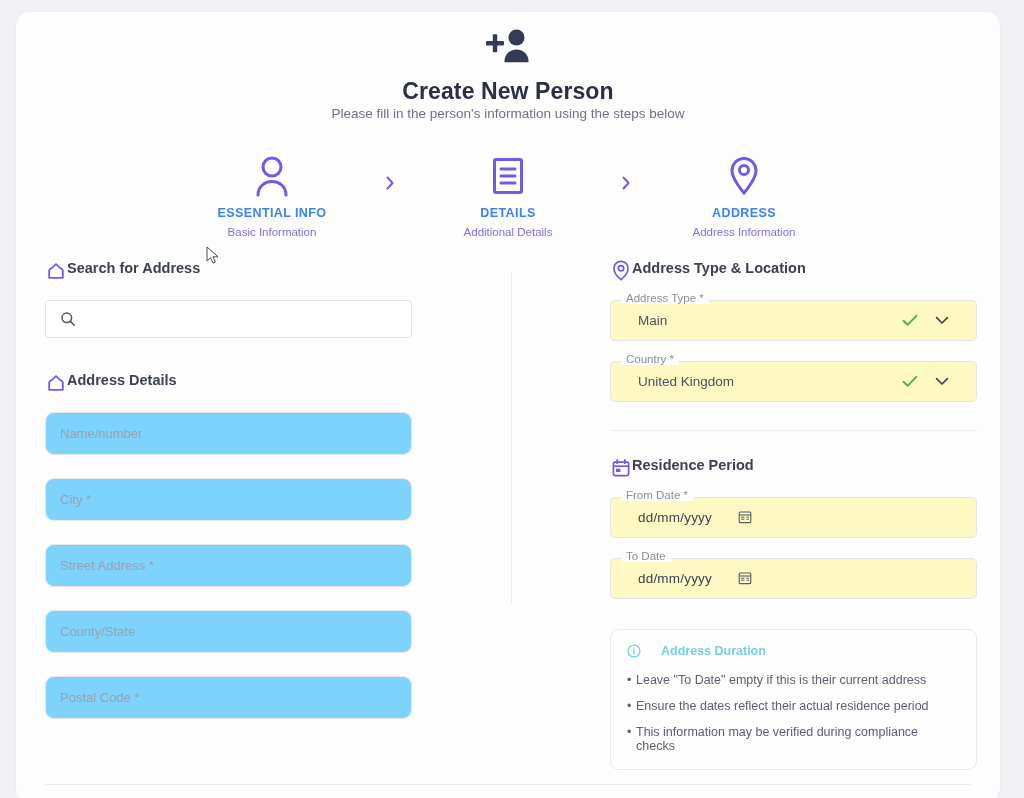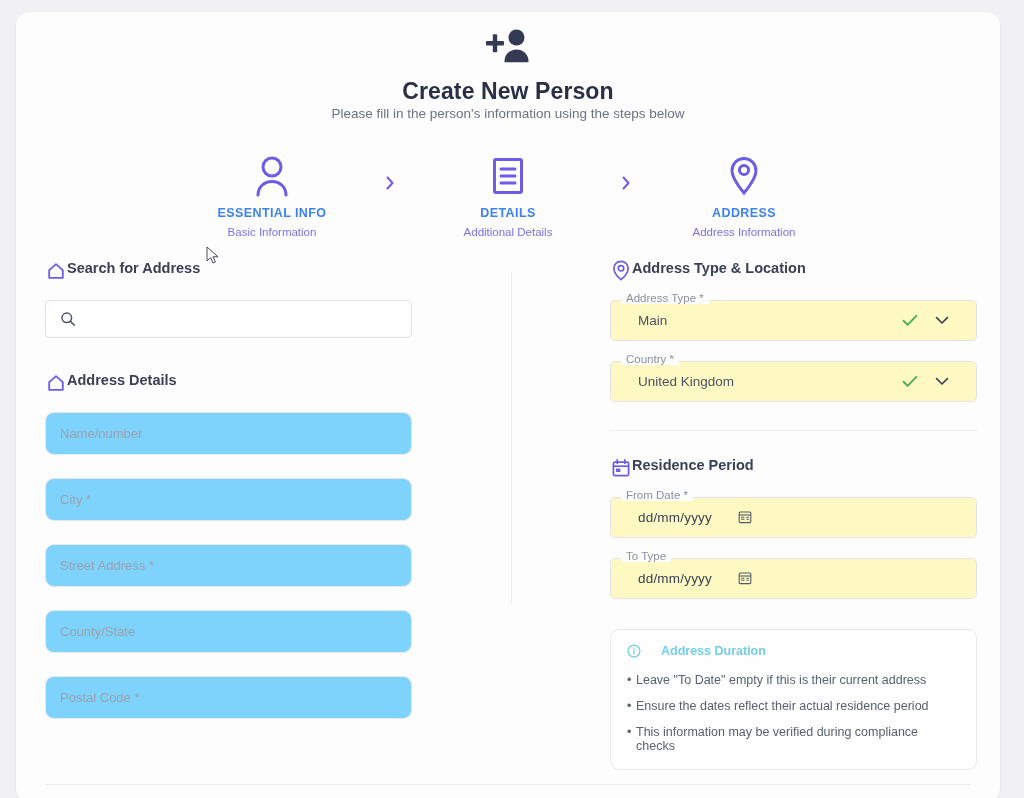--- a/index.html
+++ b/index.html
@@ -326,21 +326,21 @@
             <svg width="14" height="14" viewBox="0 0 14 14" fill="none" stroke="#555a66" stroke-width="1.1">
               <rect x="1.2" y="2" width="11.6" height="10.6" rx="1"></rect>
               <path d="M1.2 5 H12.8"></path>
               <path d="M3.1 7.2 H6.4 M3.1 9.2 H6.4 M8.4 7.2 H10.9 M8.4 9.2 H10.9"></path>
             </svg>
           </span>
         </div>
       </div>
 
       <div class="ofield">
-        <span class="olabel">To Type</span>
+        <span class="olabel">To Date</span>
         <div class="ob">
           <span class="datetxt">dd/mm/yyyy</span>
           <span class="calico">
             <svg width="14" height="14" viewBox="0 0 14 14" fill="none" stroke="#555a66" stroke-width="1.1">
               <rect x="1.2" y="2" width="11.6" height="10.6" rx="1"></rect>
               <path d="M1.2 5 H12.8"></path>
               <path d="M3.1 7.2 H6.4 M3.1 9.2 H6.4 M8.4 7.2 H10.9 M8.4 9.2 H10.9"></path>
             </svg>
           </span>
         </div>

